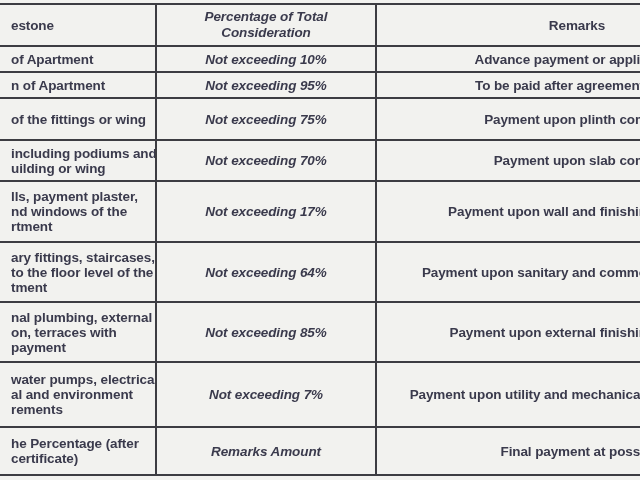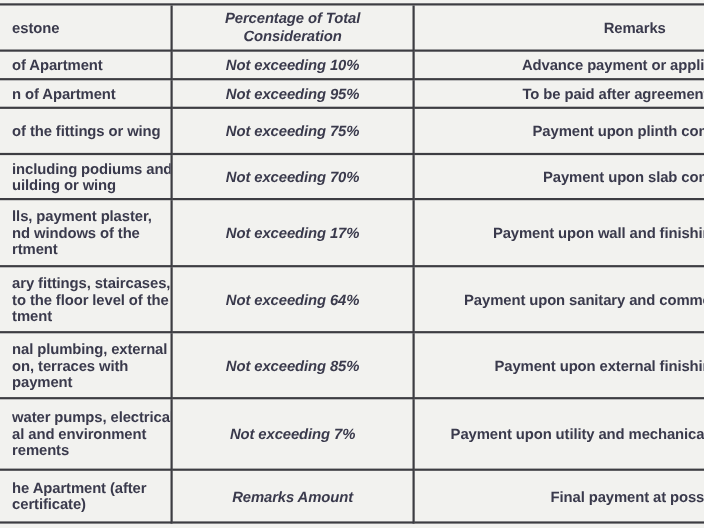--- a/index.html
+++ b/index.html
@@ -112,19 +112,19 @@
 
   <div class="tr">
     <div class="cell c1">water pumps, electrical
 al and environment
 rements</div>
     <div class="cell c2">Not exceeding 7%</div>
     <div class="cell c3">Payment upon utility and mechanical s</div>
   </div>
 
   <div class="tr">
-    <div class="cell c1">he Apartment (after
+    <div class="cell c1">he Percentage (after
 certificate)</div>
     <div class="cell c2">Remarks Amount</div>
     <div class="cell c3">Final payment at posses</div>
   </div>
 
 </div>
 
 </body></html>

